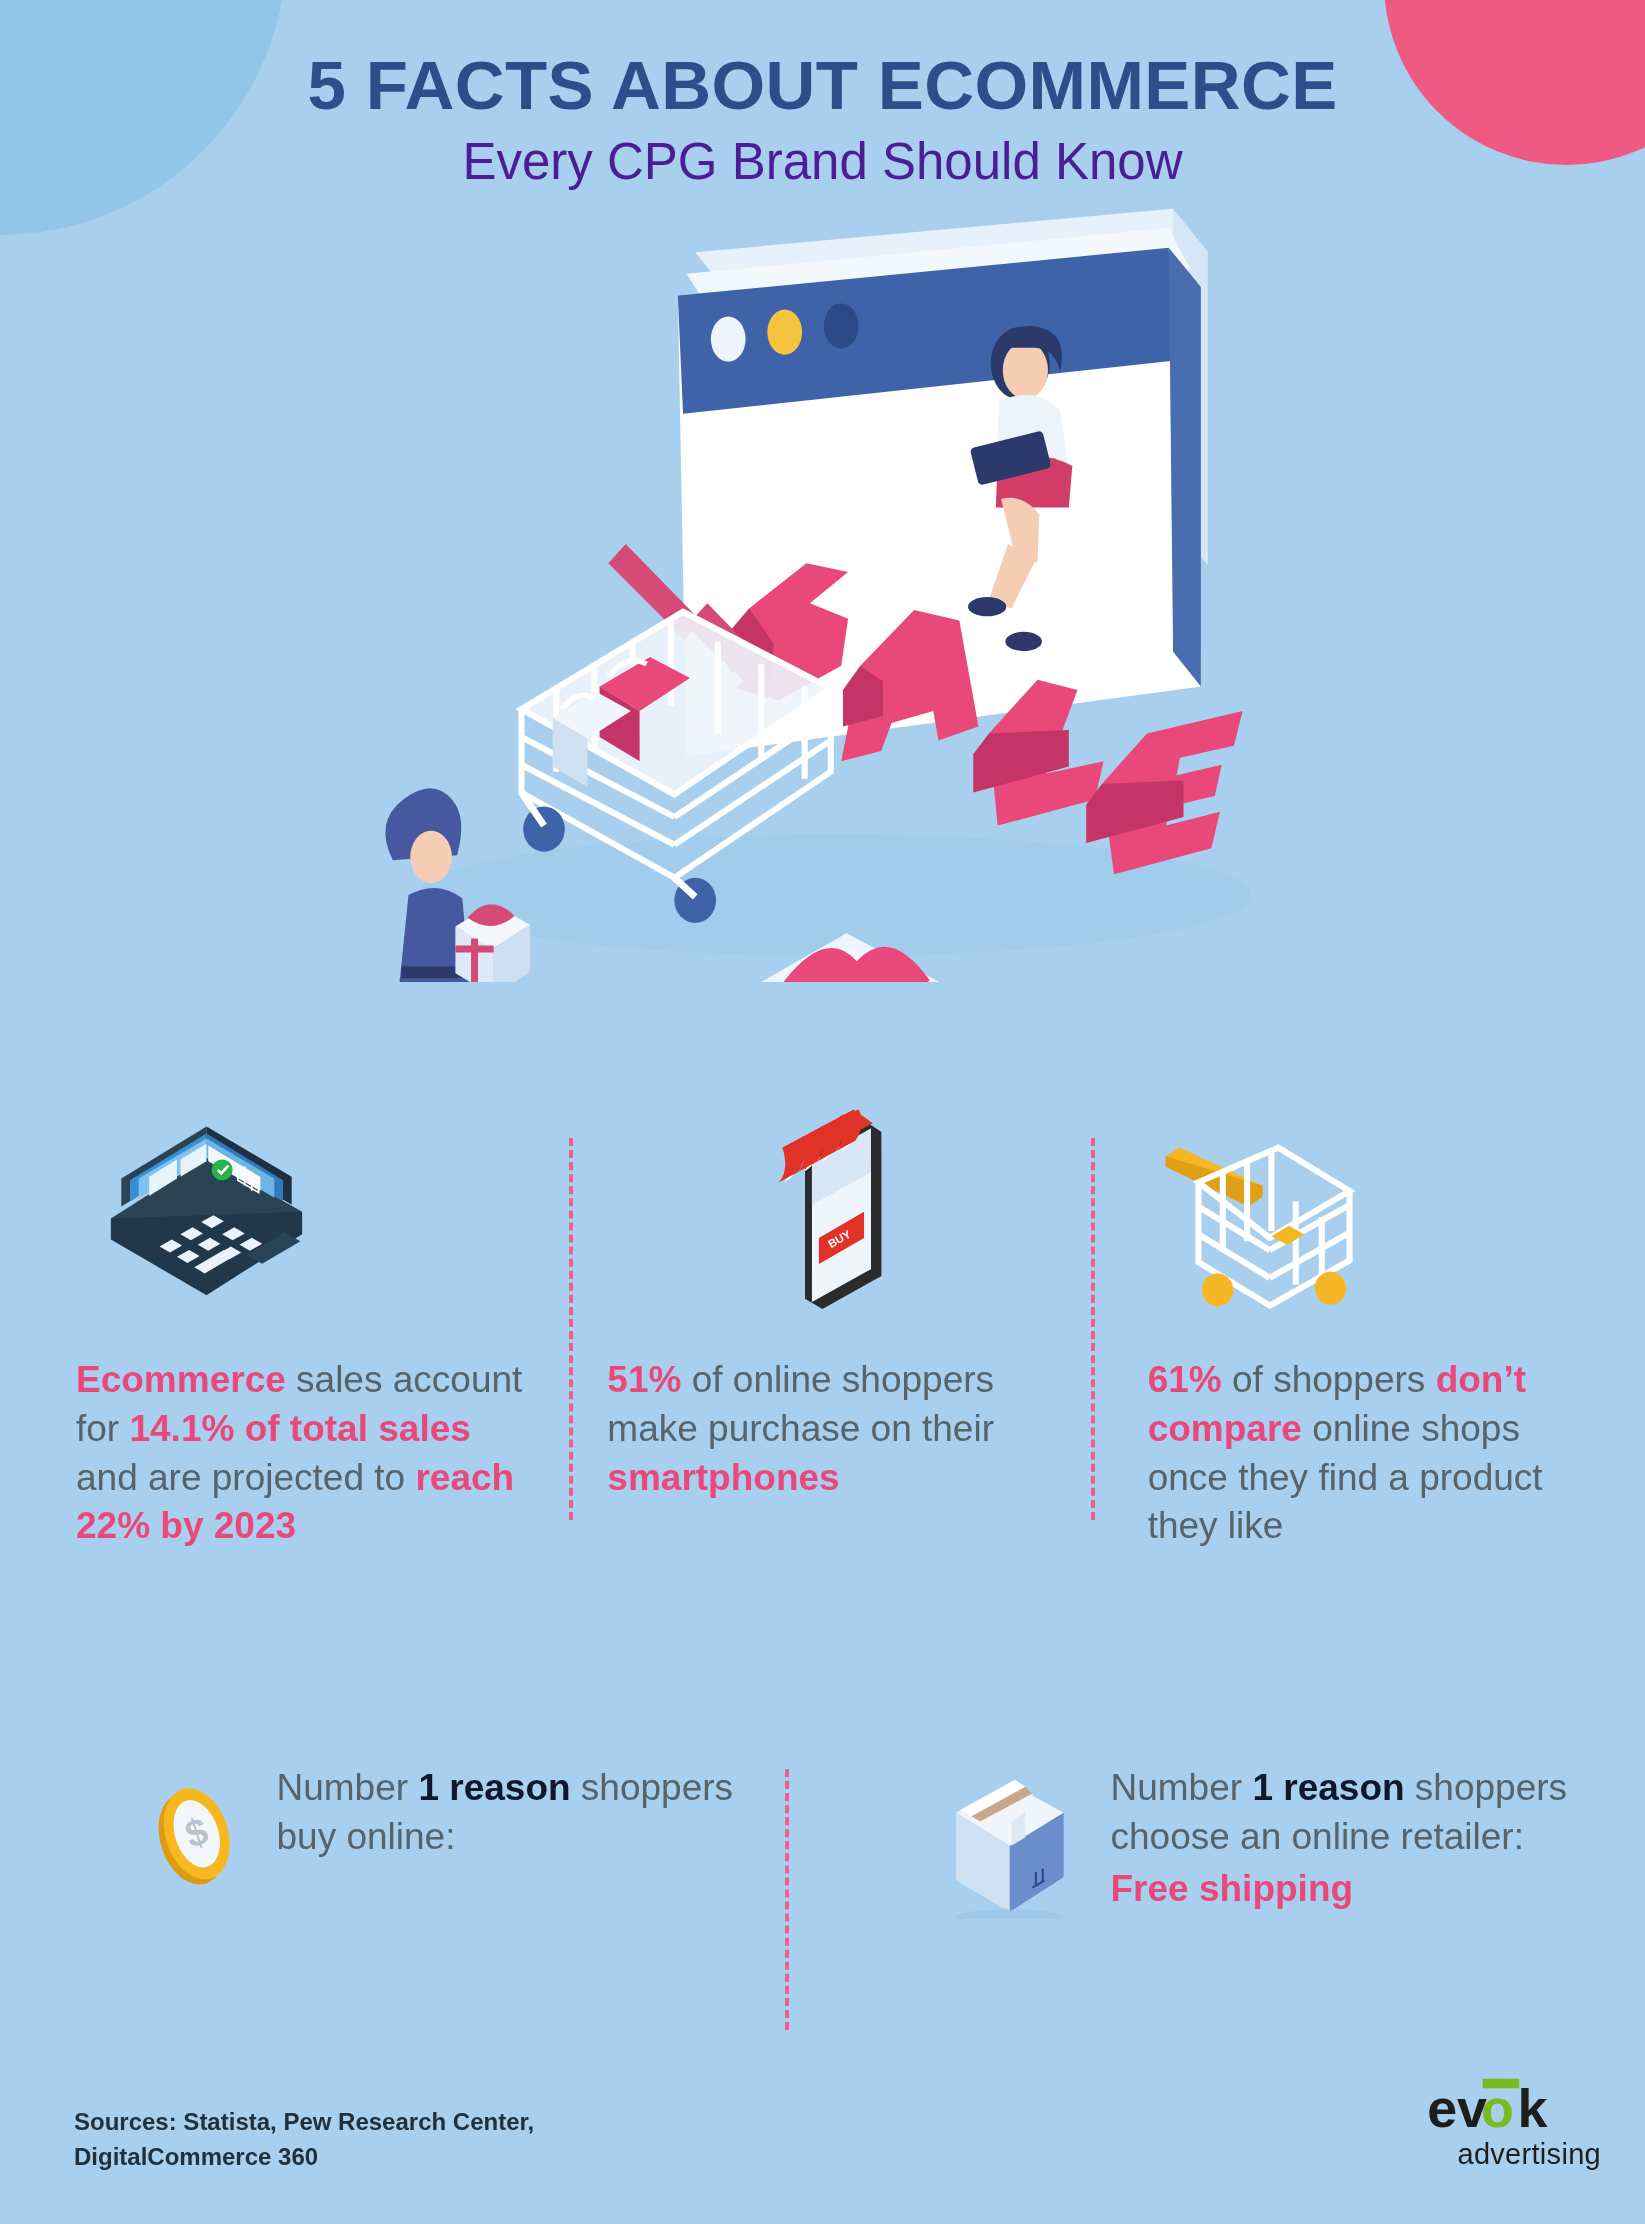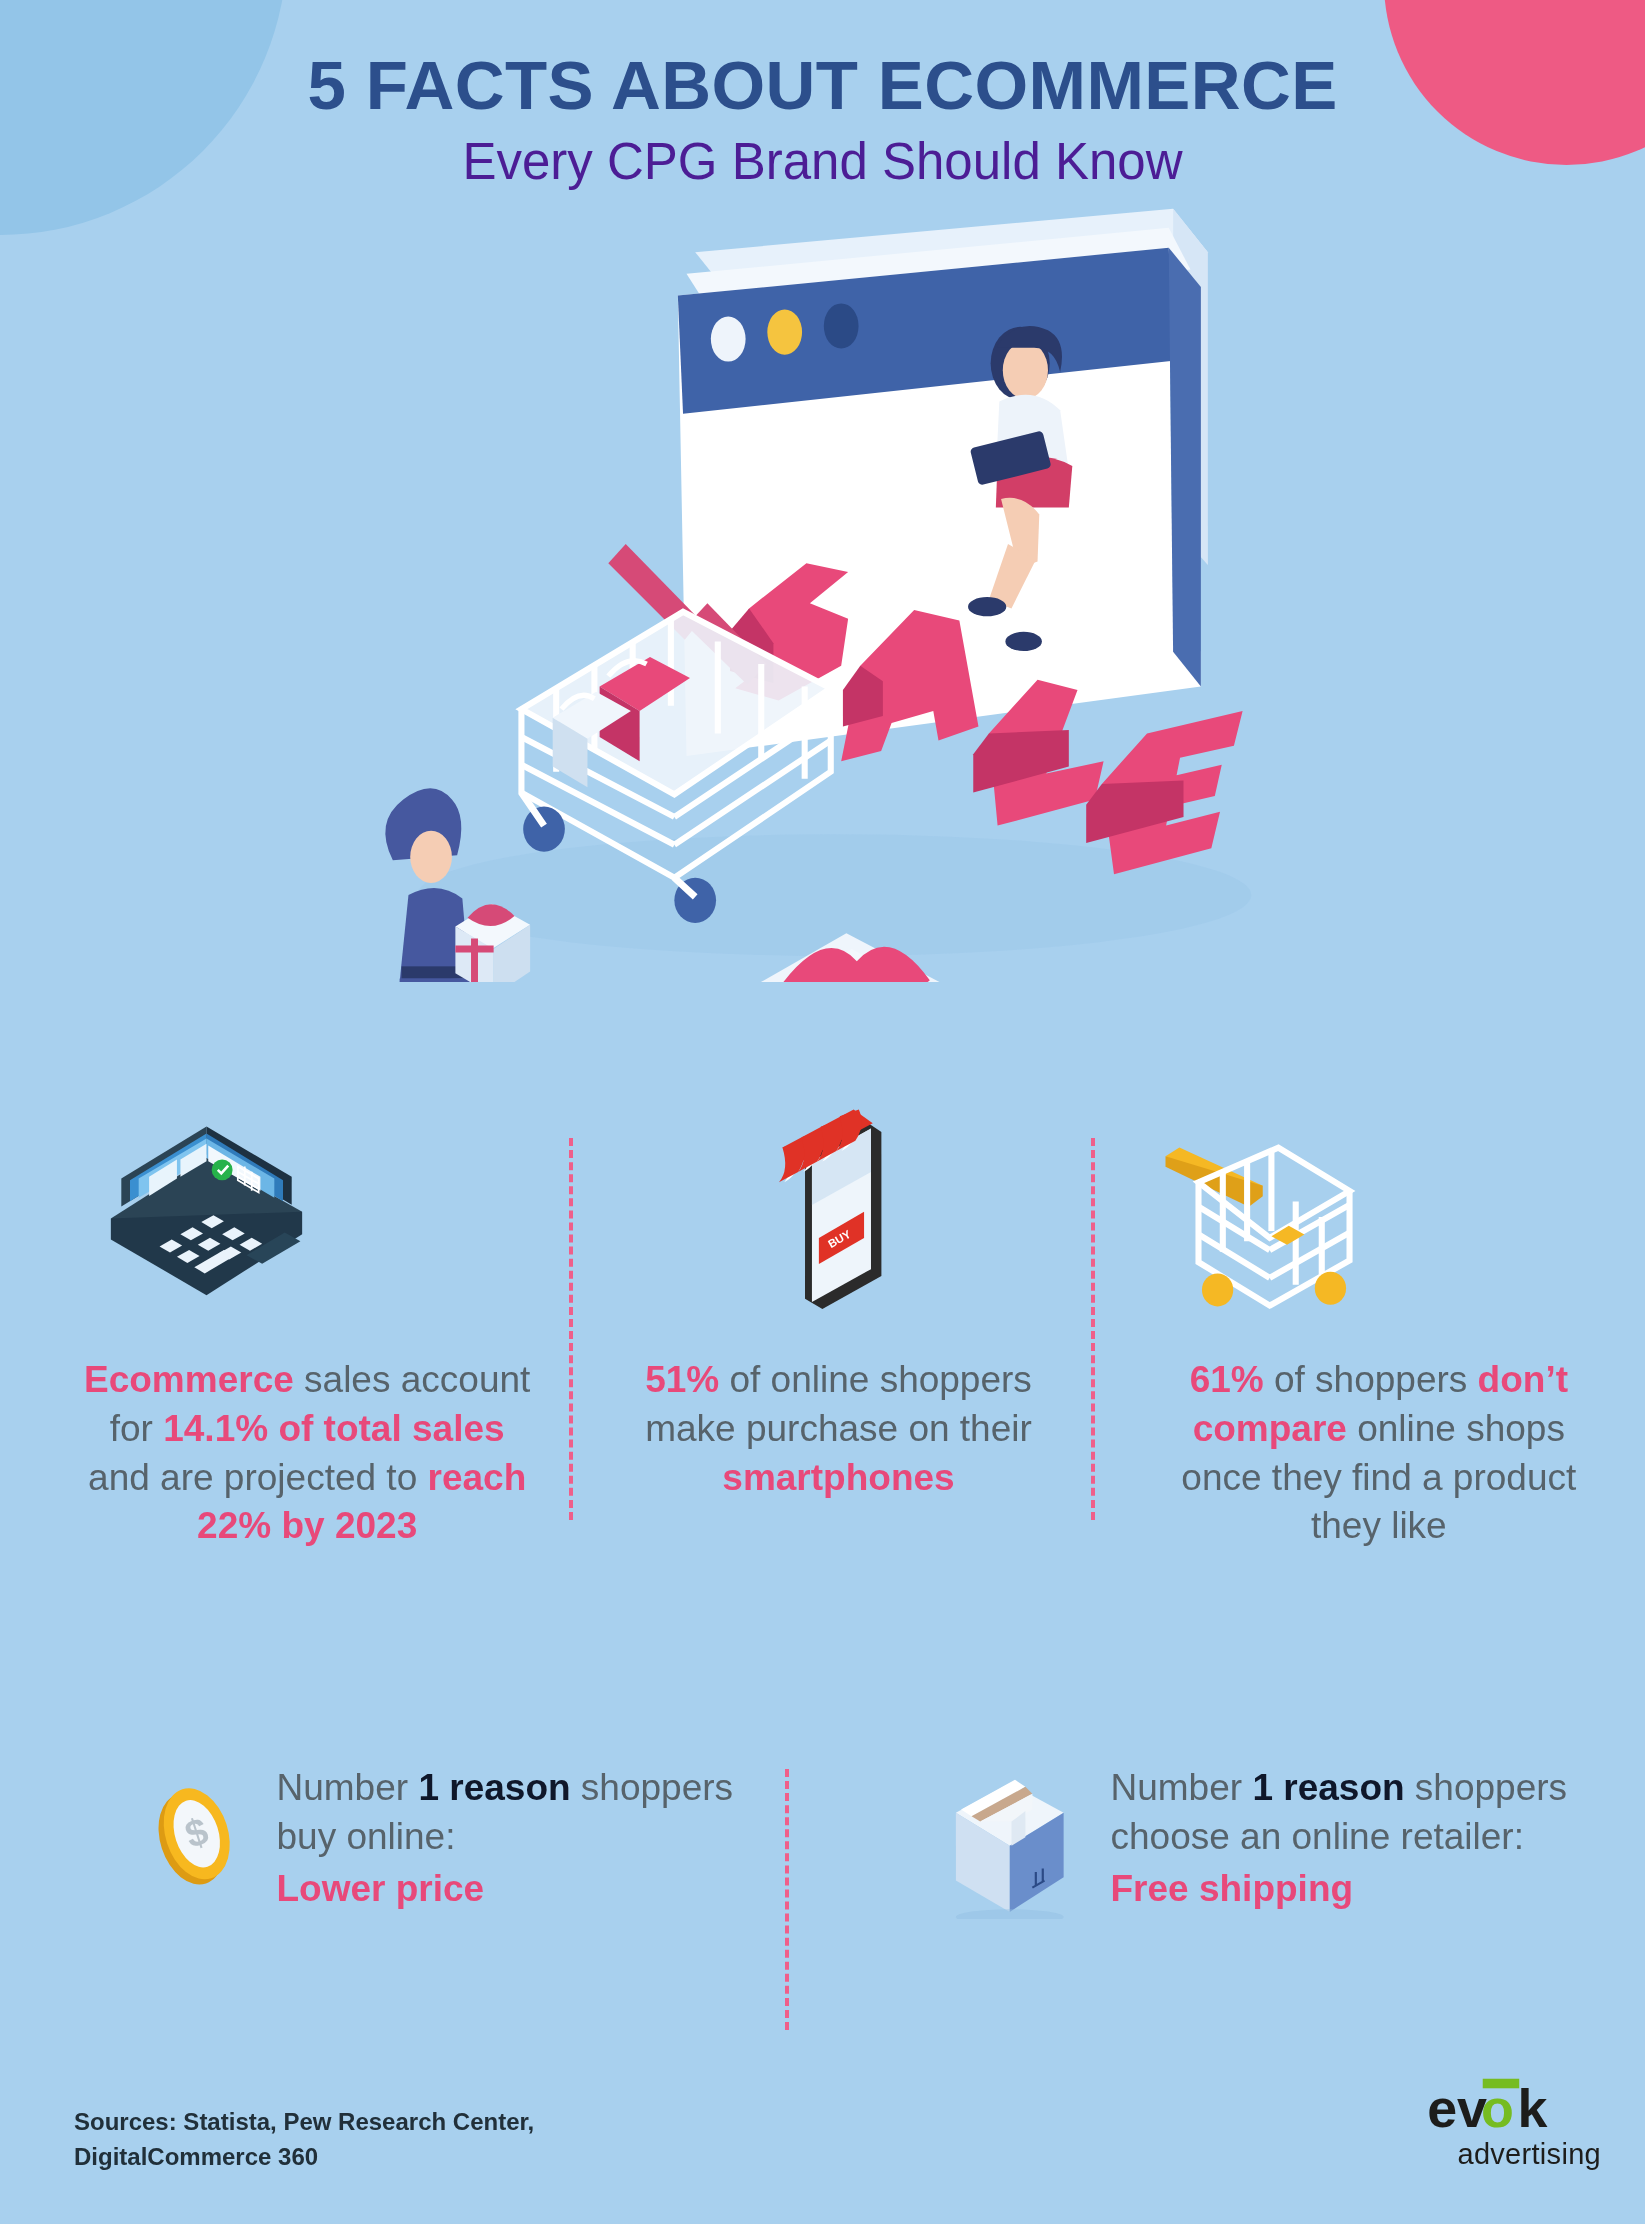--- a/index.html
+++ b/index.html
@@ -43,21 +43,21 @@
     position:absolute; top:1099px; left:0; width:1645px; height:591px;
     display:flex;
   }
   .col { position:relative; flex:1; padding:0 15.6px; }
   .col.c1 { padding-left:76px; padding-right:26px; }
   .col.c2 { padding-left:43px; padding-right:26px; }
   .col.c3 { padding-left:52px; padding-right:35px; }
   .icon-wrap { height:217px; display:flex; align-items:flex-end; }
   .icon-wrap.center { justify-content:center; }
   .fact-text {
-    margin-top:40px; font-size:37px; line-height:1.32; color:#57636b;text-align:center;
+    margin-top:40px; font-size:37px; line-height:1.32; color:#57636b;
   }
   .fact-text b { color:#e8497a; font-weight:bold; }
 
   .vdiv {
     position:absolute; top:1138px; width:0;
     border-left:4.3px dashed #ef5f8a; height:382px; z-index:3;
   }
   .vdiv.d1 { left:569px; }
   .vdiv.d2 { left:1091px; }
 
@@ -392,21 +392,20 @@
       <div class="bicon">
         <svg width="104" height="122" viewBox="0 0 120 140">
           <ellipse cx="56" cy="78" rx="36" ry="54" fill="#dd9b13" transform="rotate(-18 56 78)"></ellipse>
           <ellipse cx="62" cy="72" rx="36" ry="54" fill="#f7b81f" transform="rotate(-18 62 72)"></ellipse>
           <ellipse cx="62" cy="72" rx="25" ry="40" fill="#f3f7fb" transform="rotate(-18 62 72)"></ellipse>
           <text x="62" y="86" text-anchor="middle" font-family="Liberation Sans, sans-serif" font-size="44" font-weight="bold" fill="#b9c3cb" transform="rotate(-18 62 72)">$</text>
         </svg>
       </div>
       <div class="btext">
         <span>Number </span><b>1 reason</b><span> shoppers buy online:</span>
-        <span class="hl">Lower price</span>
       </div>
     </div>
 
     <div class="bcol b2">
       <div class="bicon">
         <svg width="139" height="148" viewBox="0 0 160 170">
           <path d="M16 48 L78 14 L140 48 L78 86 Z" fill="#eff5fb"></path>
           <path d="M16 48 L16 126 L78 162 L78 86 Z" fill="#cfe0f2"></path>
           <path d="M78 86 L140 48 L140 122 L78 162 Z" fill="#6a8ecb"></path>
           <path d="M22 44 L84 10 L96 18 L34 52 Z" fill="#ffffff"></path>

